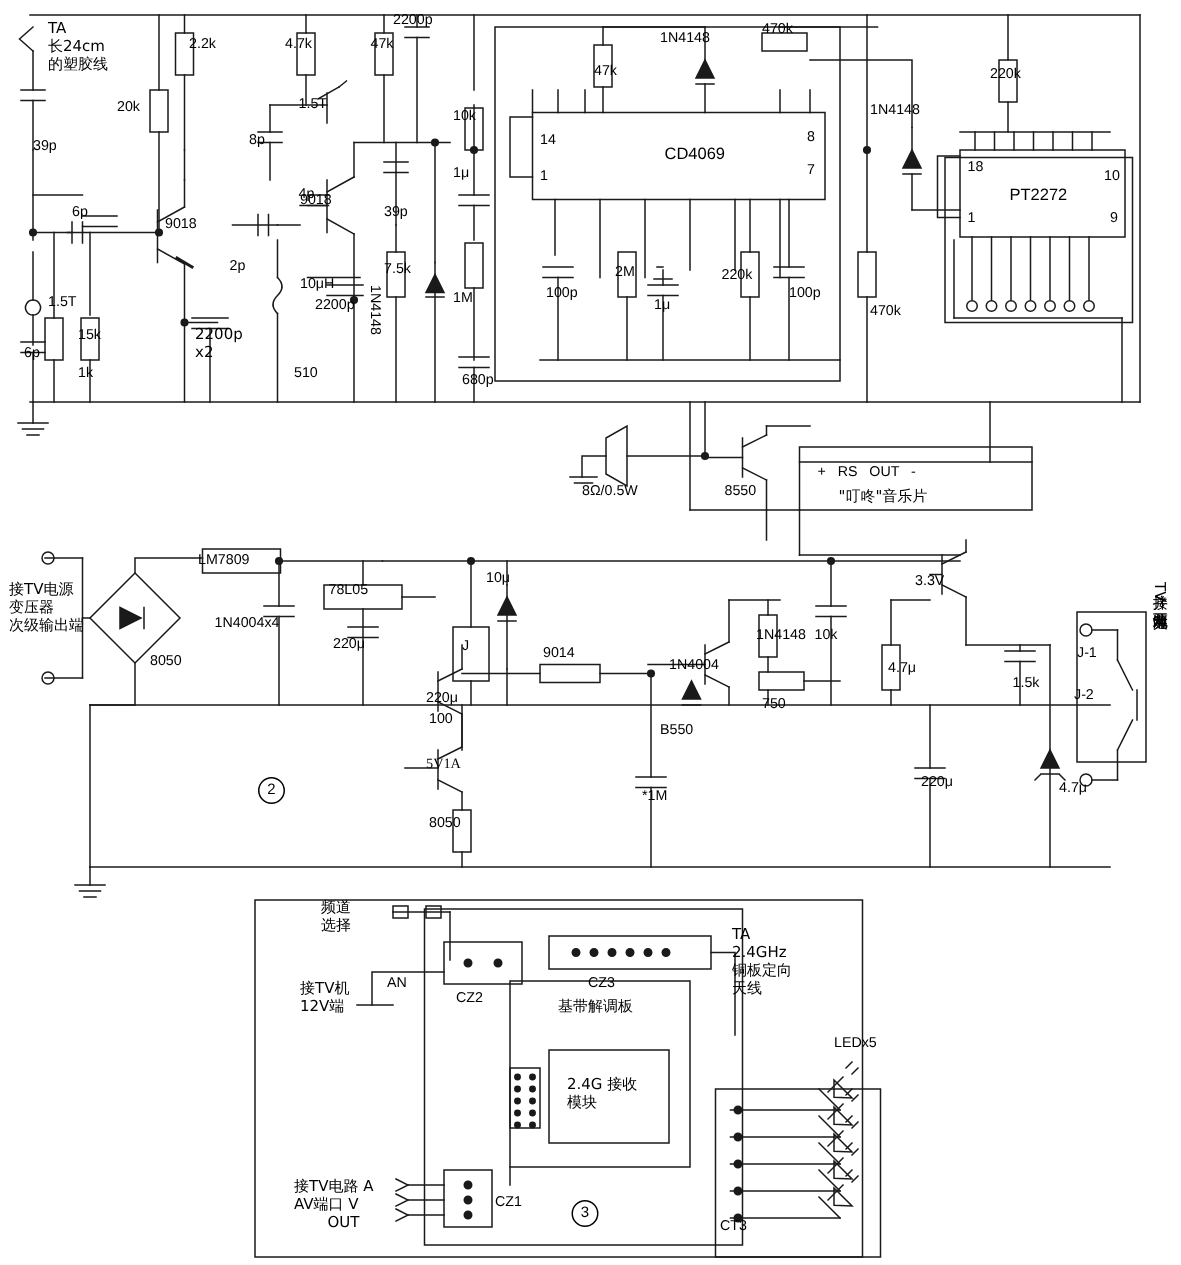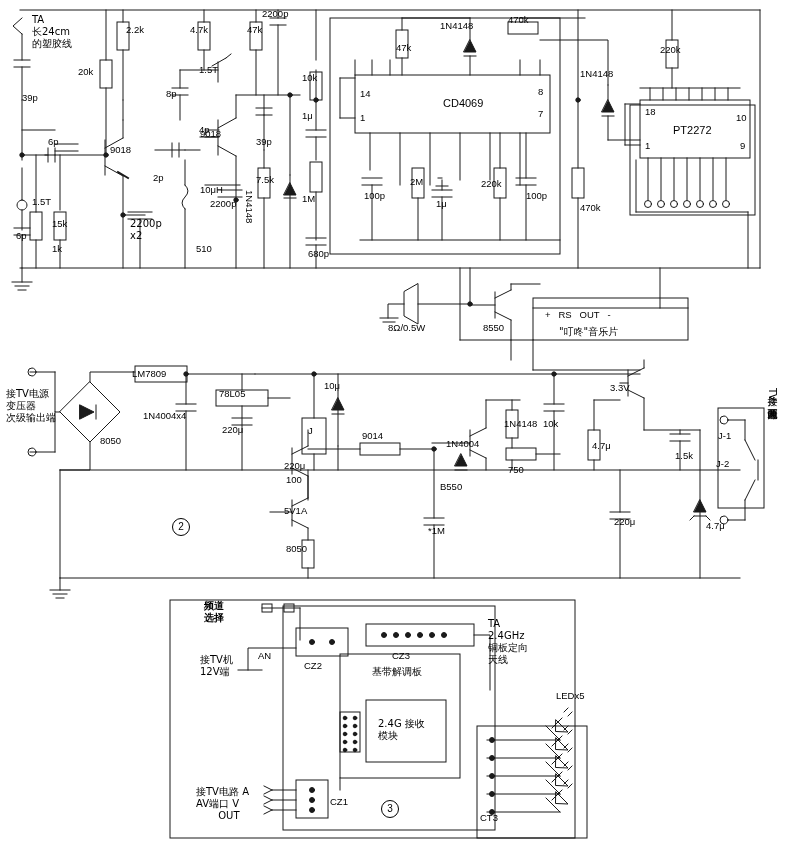--- a/index.html
+++ b/index.html
@@ -512,21 +512,21 @@
 <div class="lbl cn" style="left:6px;top:388px;">接TV电源
 变压器
 次级输出端</div>
 <div class="lbl" style="left:132px;top:368px;color:#000;">LM7809</div>
 <div class="lbl" style="left:100px;top:435px;">8050</div>
 <div class="lbl" style="left:143px;top:410px;">1N4004x4</div>
 <div class="lbl" style="left:219px;top:388px;text-align:center;">78L05</div>
 <div class="lbl" style="left:222px;top:424px;">220μ</div>
 <div class="lbl" style="left:308px;top:425px;">J</div>
 <div class="lbl" style="left:284px;top:460px;">220μ</div>
-<div class="lbl" style="left:284px;top:505px;">5V1A</div>
+<div class="lbl" style="left:284px;top:505px;font-family:Liberation Serif, serif;">5V1A</div>
 <div class="lbl" style="left:286px;top:543px;">8050</div>
 <div class="lbl" style="left:286px;top:474px;">100</div>
 <div class="lbl" style="left:362px;top:430px;">9014</div>
 <div class="lbl" style="left:428px;top:525px;">*1M</div>
 <div class="lbl" style="left:324px;top:380px;">10μ</div>
 <div class="lbl" style="left:446px;top:438px;">1N4004</div>
 <div class="lbl" style="left:440px;top:470px;margin-top:11px;">B550</div>
 <div class="lbl" style="left:504px;top:418px;">1N4148</div>
 <div class="lbl" style="left:508px;top:464px;">750</div>
 <div class="lbl" style="left:543px;top:418px;">10k</div>
@@ -535,21 +535,21 @@
 <div class="lbl" style="left:614px;top:516px;">220μ</div>
 <div class="lbl" style="left:706px;top:520px;">4.7μ</div>
 <div class="lbl" style="left:610px;top:382px;">3.3V</div>
 <div class="lbl" style="left:718px;top:430px;">J-1</div>
 <div class="lbl" style="left:716px;top:458px;">J-2</div>
 <div class="lbl cn" style="left:766px;top:388px;writing-mode:vertical-rl;">并接TV电源开关两端</div>
 
 <div class="circnum" style="left:172px;top:518px;">2</div>
 <div class="circnum" style="left:381px;top:800px;">3</div>
 
-<div class="lbl cn" style="left:204px;top:600px;font-weight:bold;">频道
+<div class="lbl cn" style="left:214px;top:600px;">频道
 选择</div>
 <div class="lbl" style="left:258px;top:618px;margin-top:32px;">AN</div>
 <div class="lbl cn" style="left:200px;top:654px;">接TV机
 12V端</div>
 <div class="lbl" style="left:304px;top:660px;">CZ2</div>
 <div class="lbl" style="left:392px;top:650px;">CZ3</div>
 <div class="lbl cn" style="left:372px;top:666px;">基带解调板</div>
 <div class="lbl cn c" style="left:378px;top:718px;width:60px;">2.4G 接收
 模块</div>
 <div class="lbl cn" style="left:488px;top:618px;">TA

